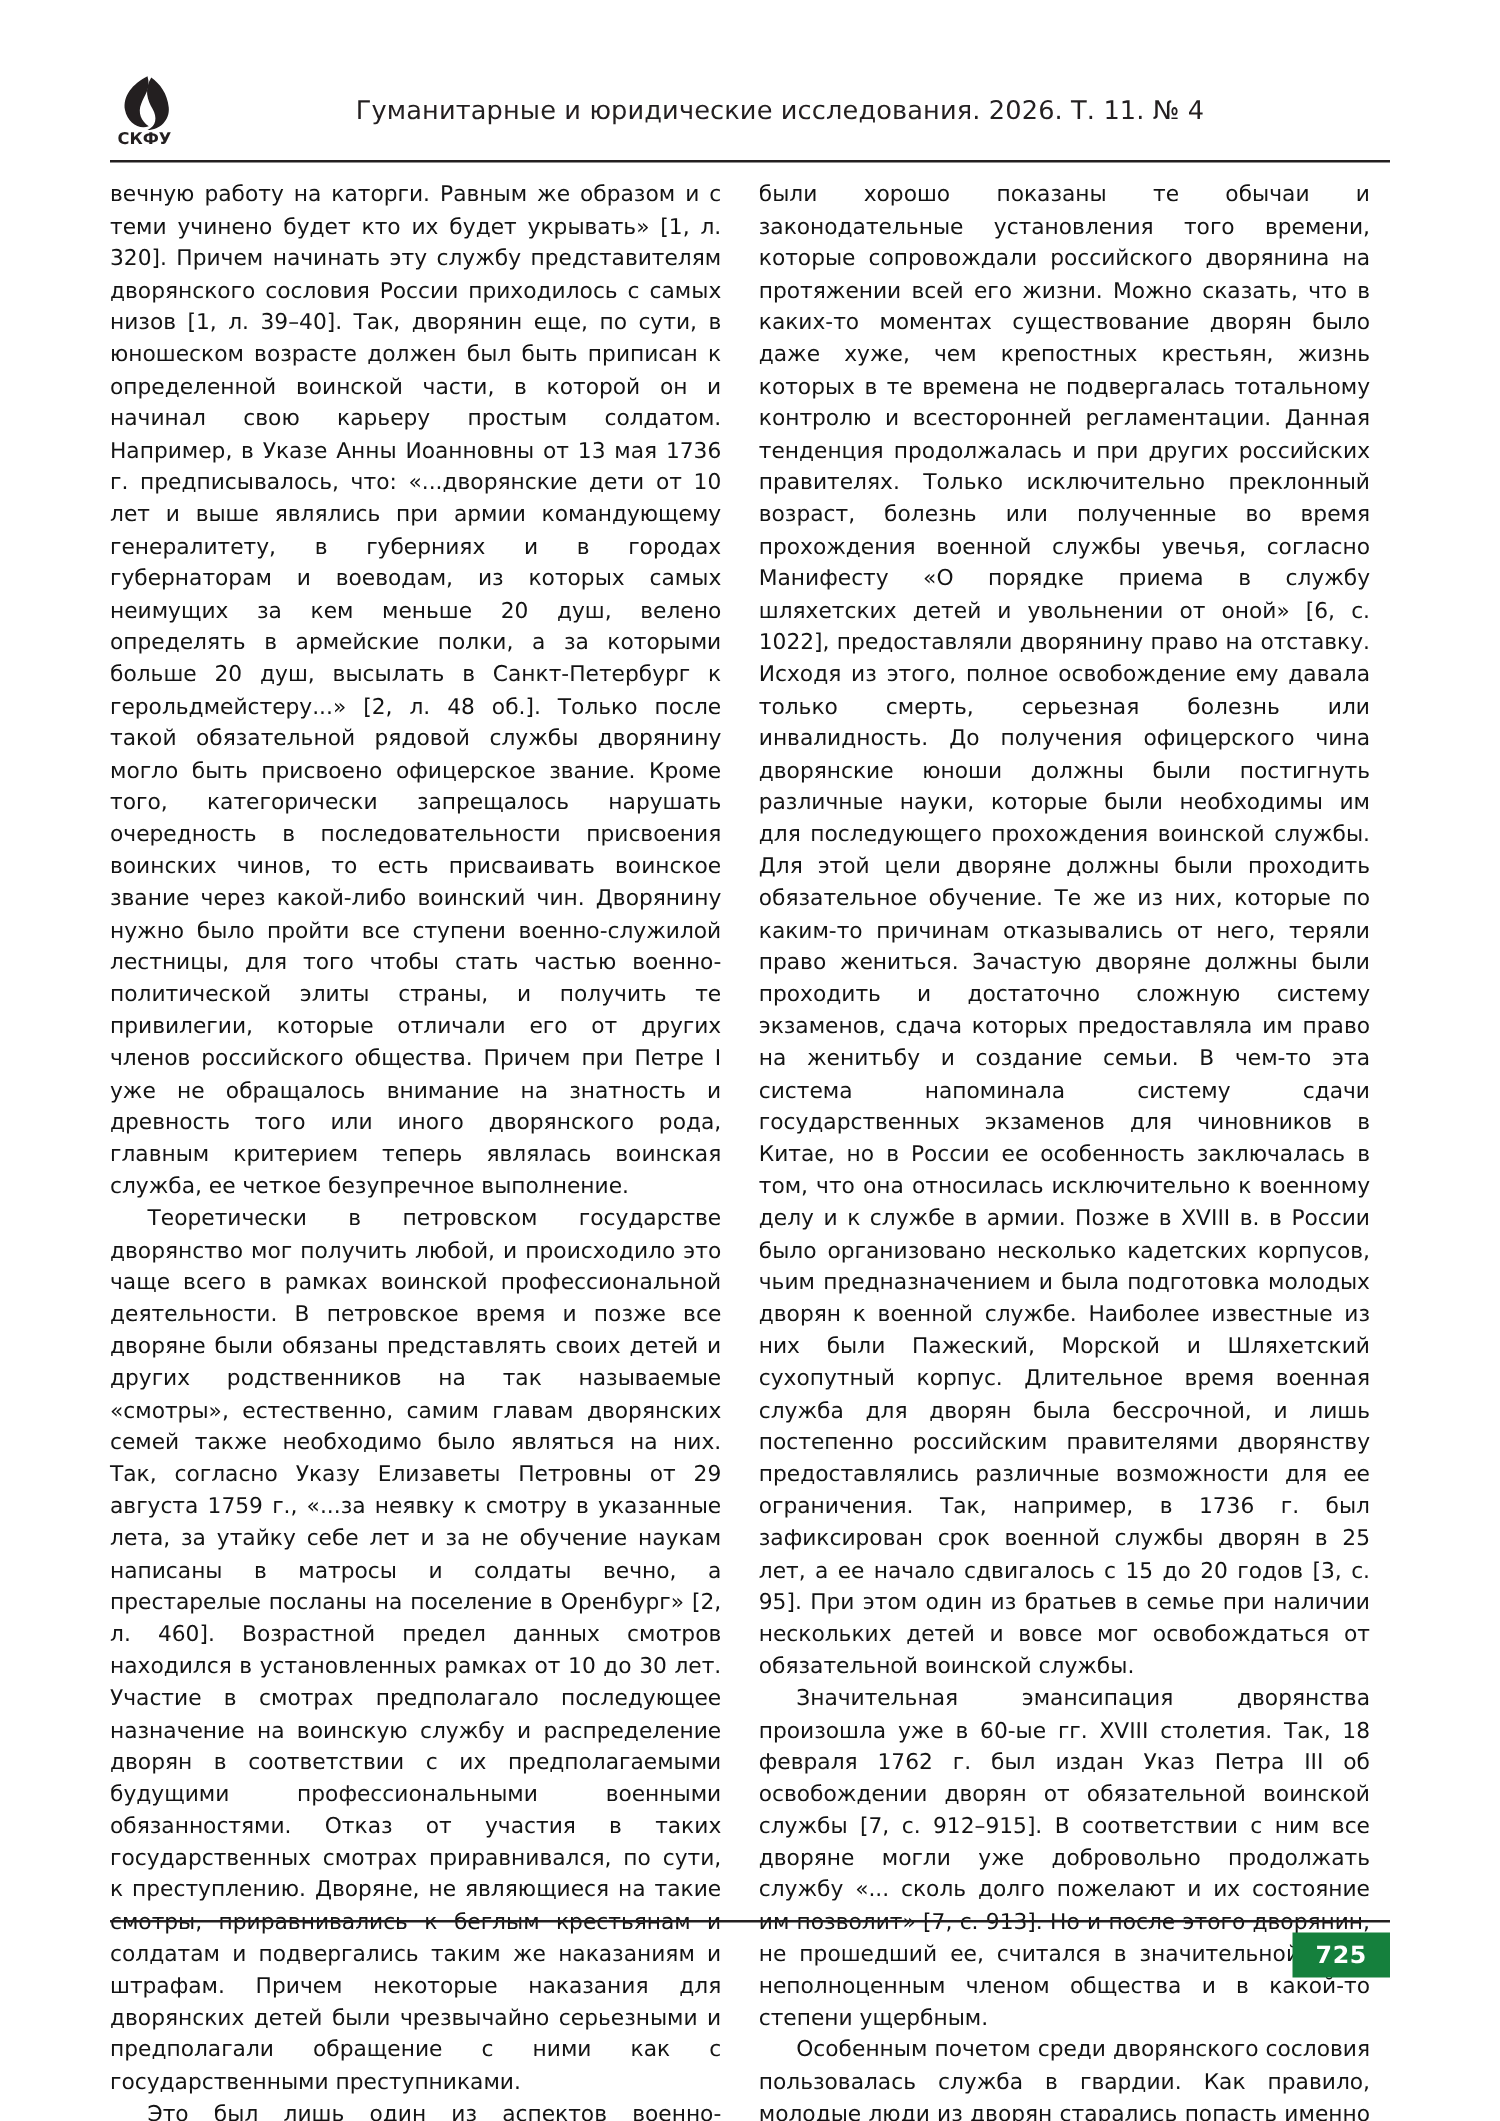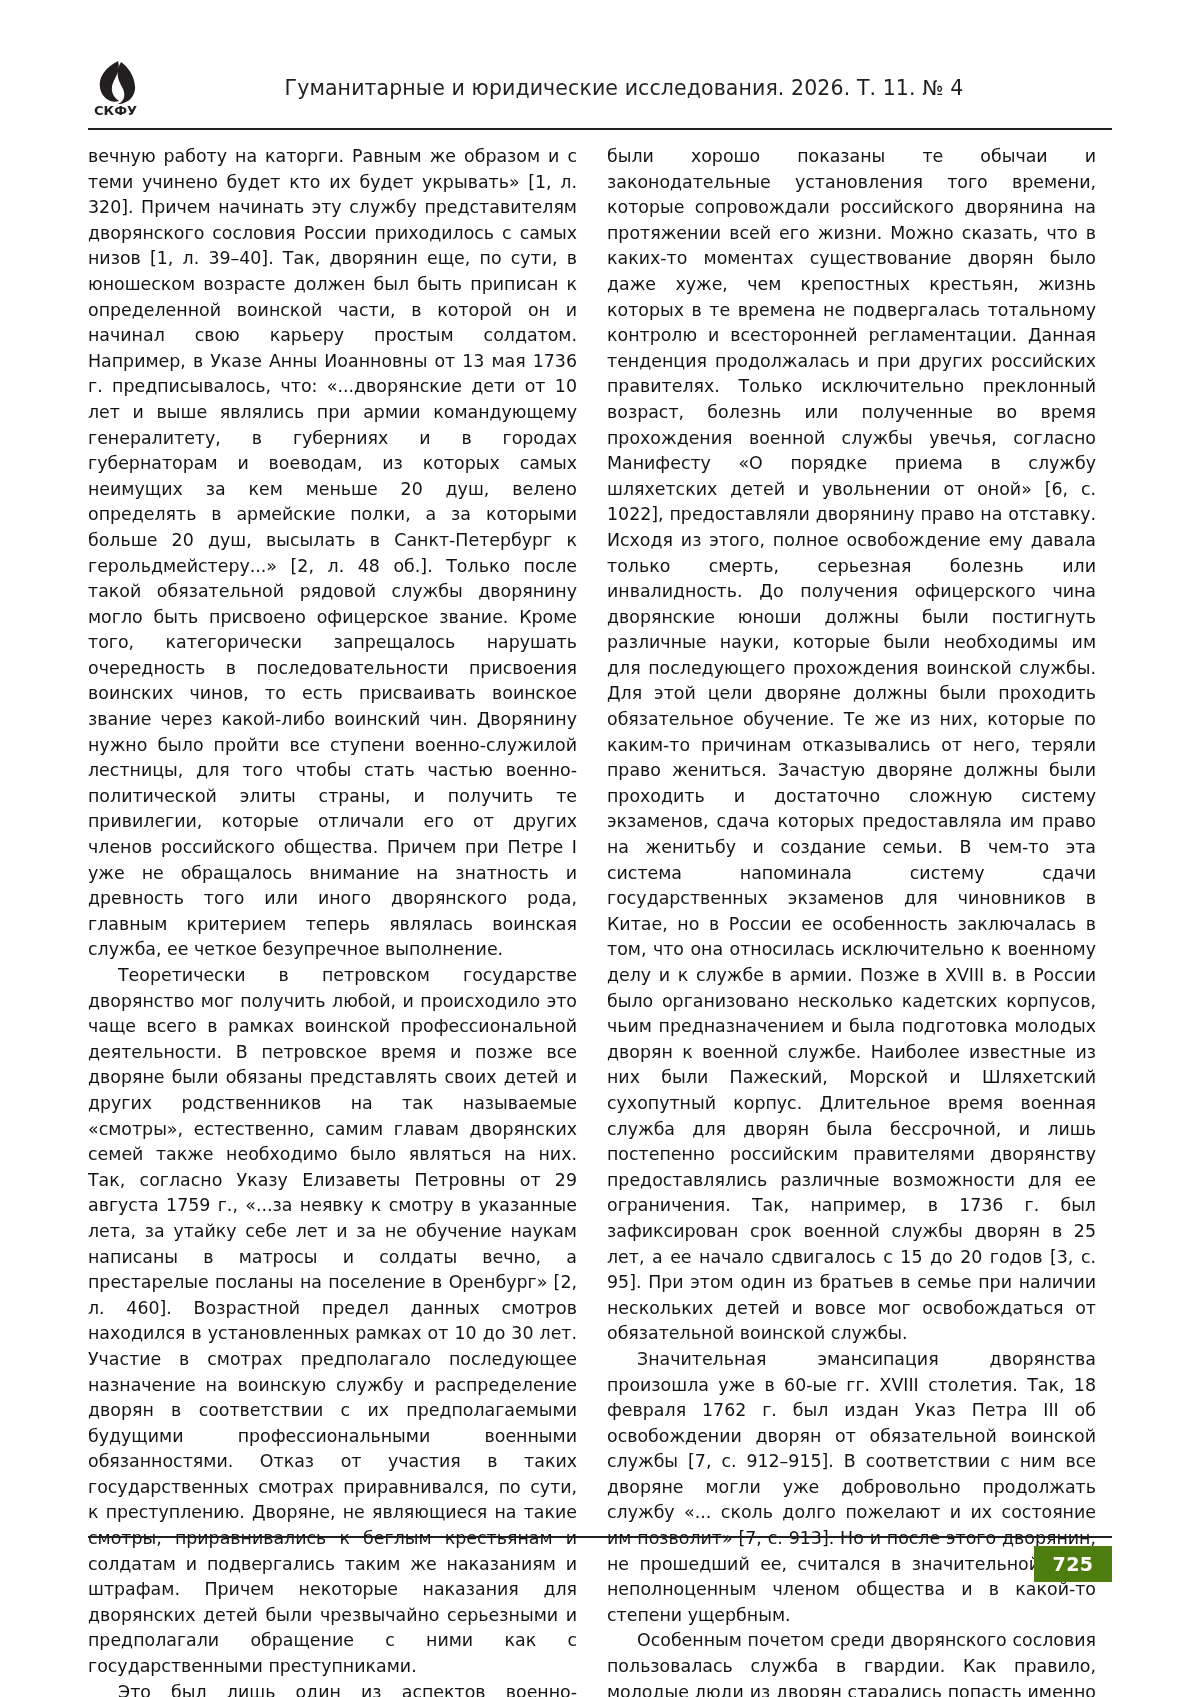--- a/index.html
+++ b/index.html
@@ -91,21 +91,21 @@
     width: 1024px;
     height: 2px;
     background: #231f20;
   }
   .page-number-box {
     position: absolute;
     right: 88px;
     top: 1546px;
     min-width: 78px;
     height: 36px;
-    background: #4d7c0f;
+    background: #15803d;
     color: #ffffff;
     font-size: 19px;
     font-weight: bold;
     display: flex;
     align-items: center;
     justify-content: center;
     letter-spacing: 0.5px;
   }
 </style>
 </head>

